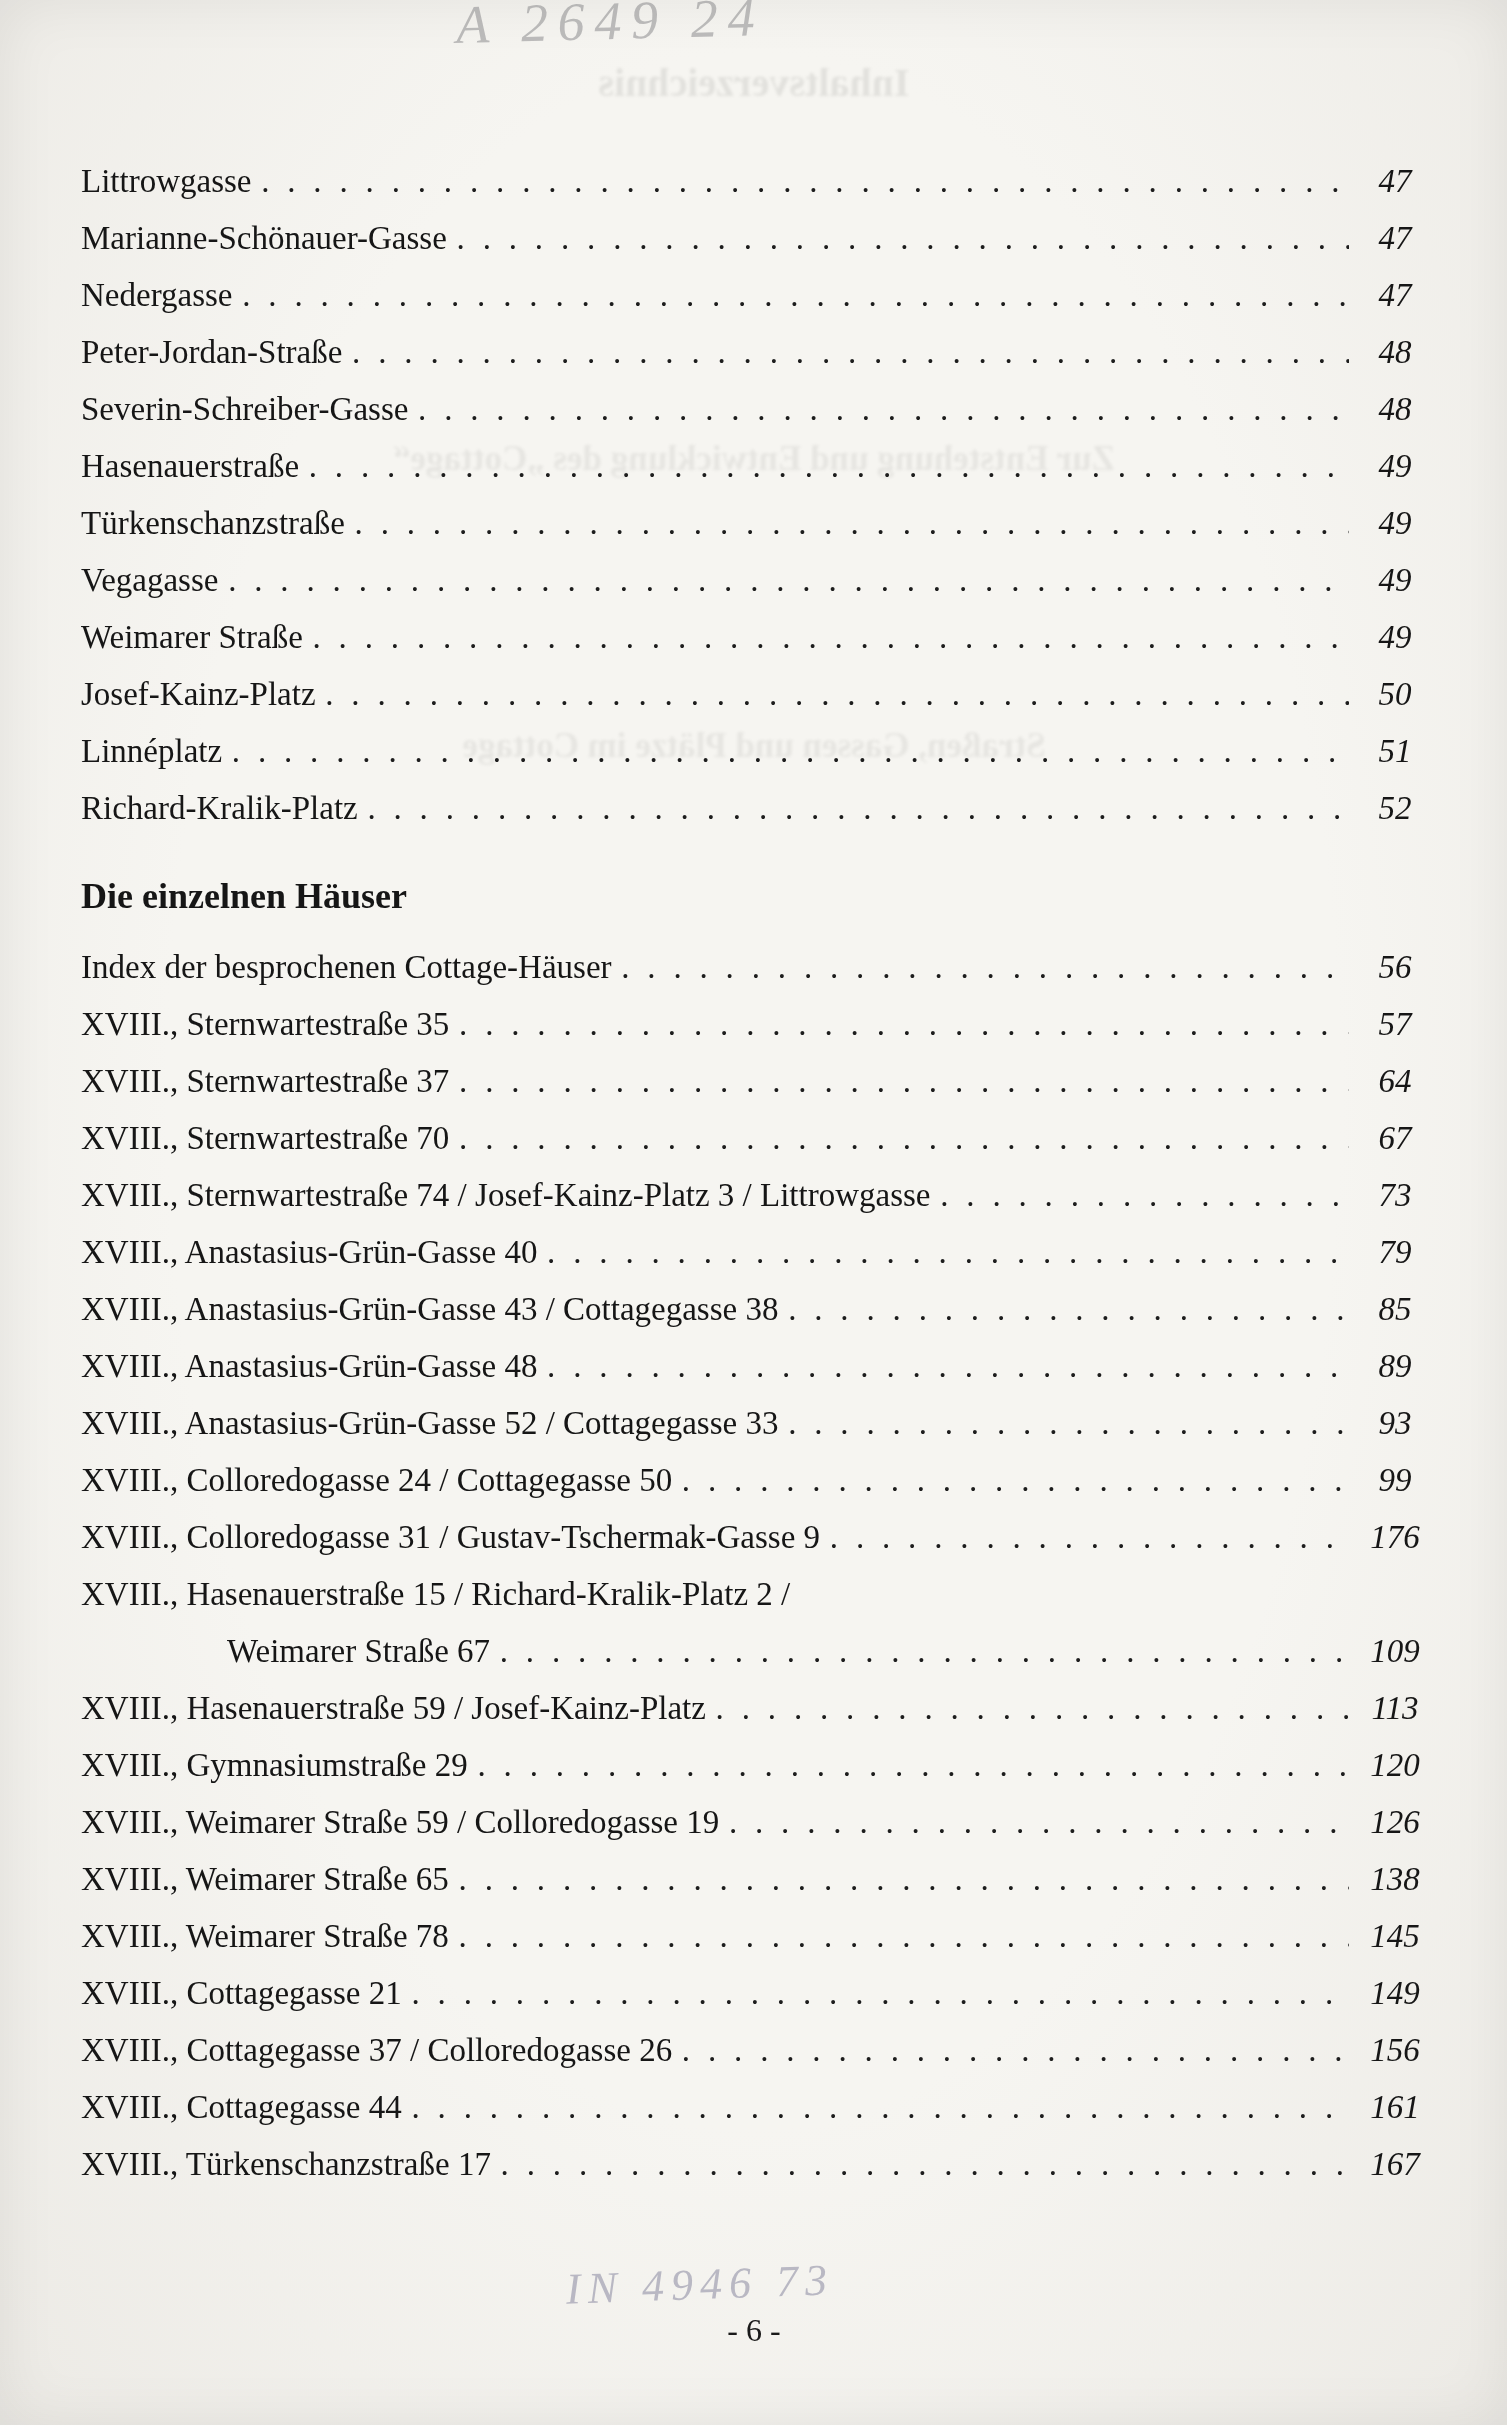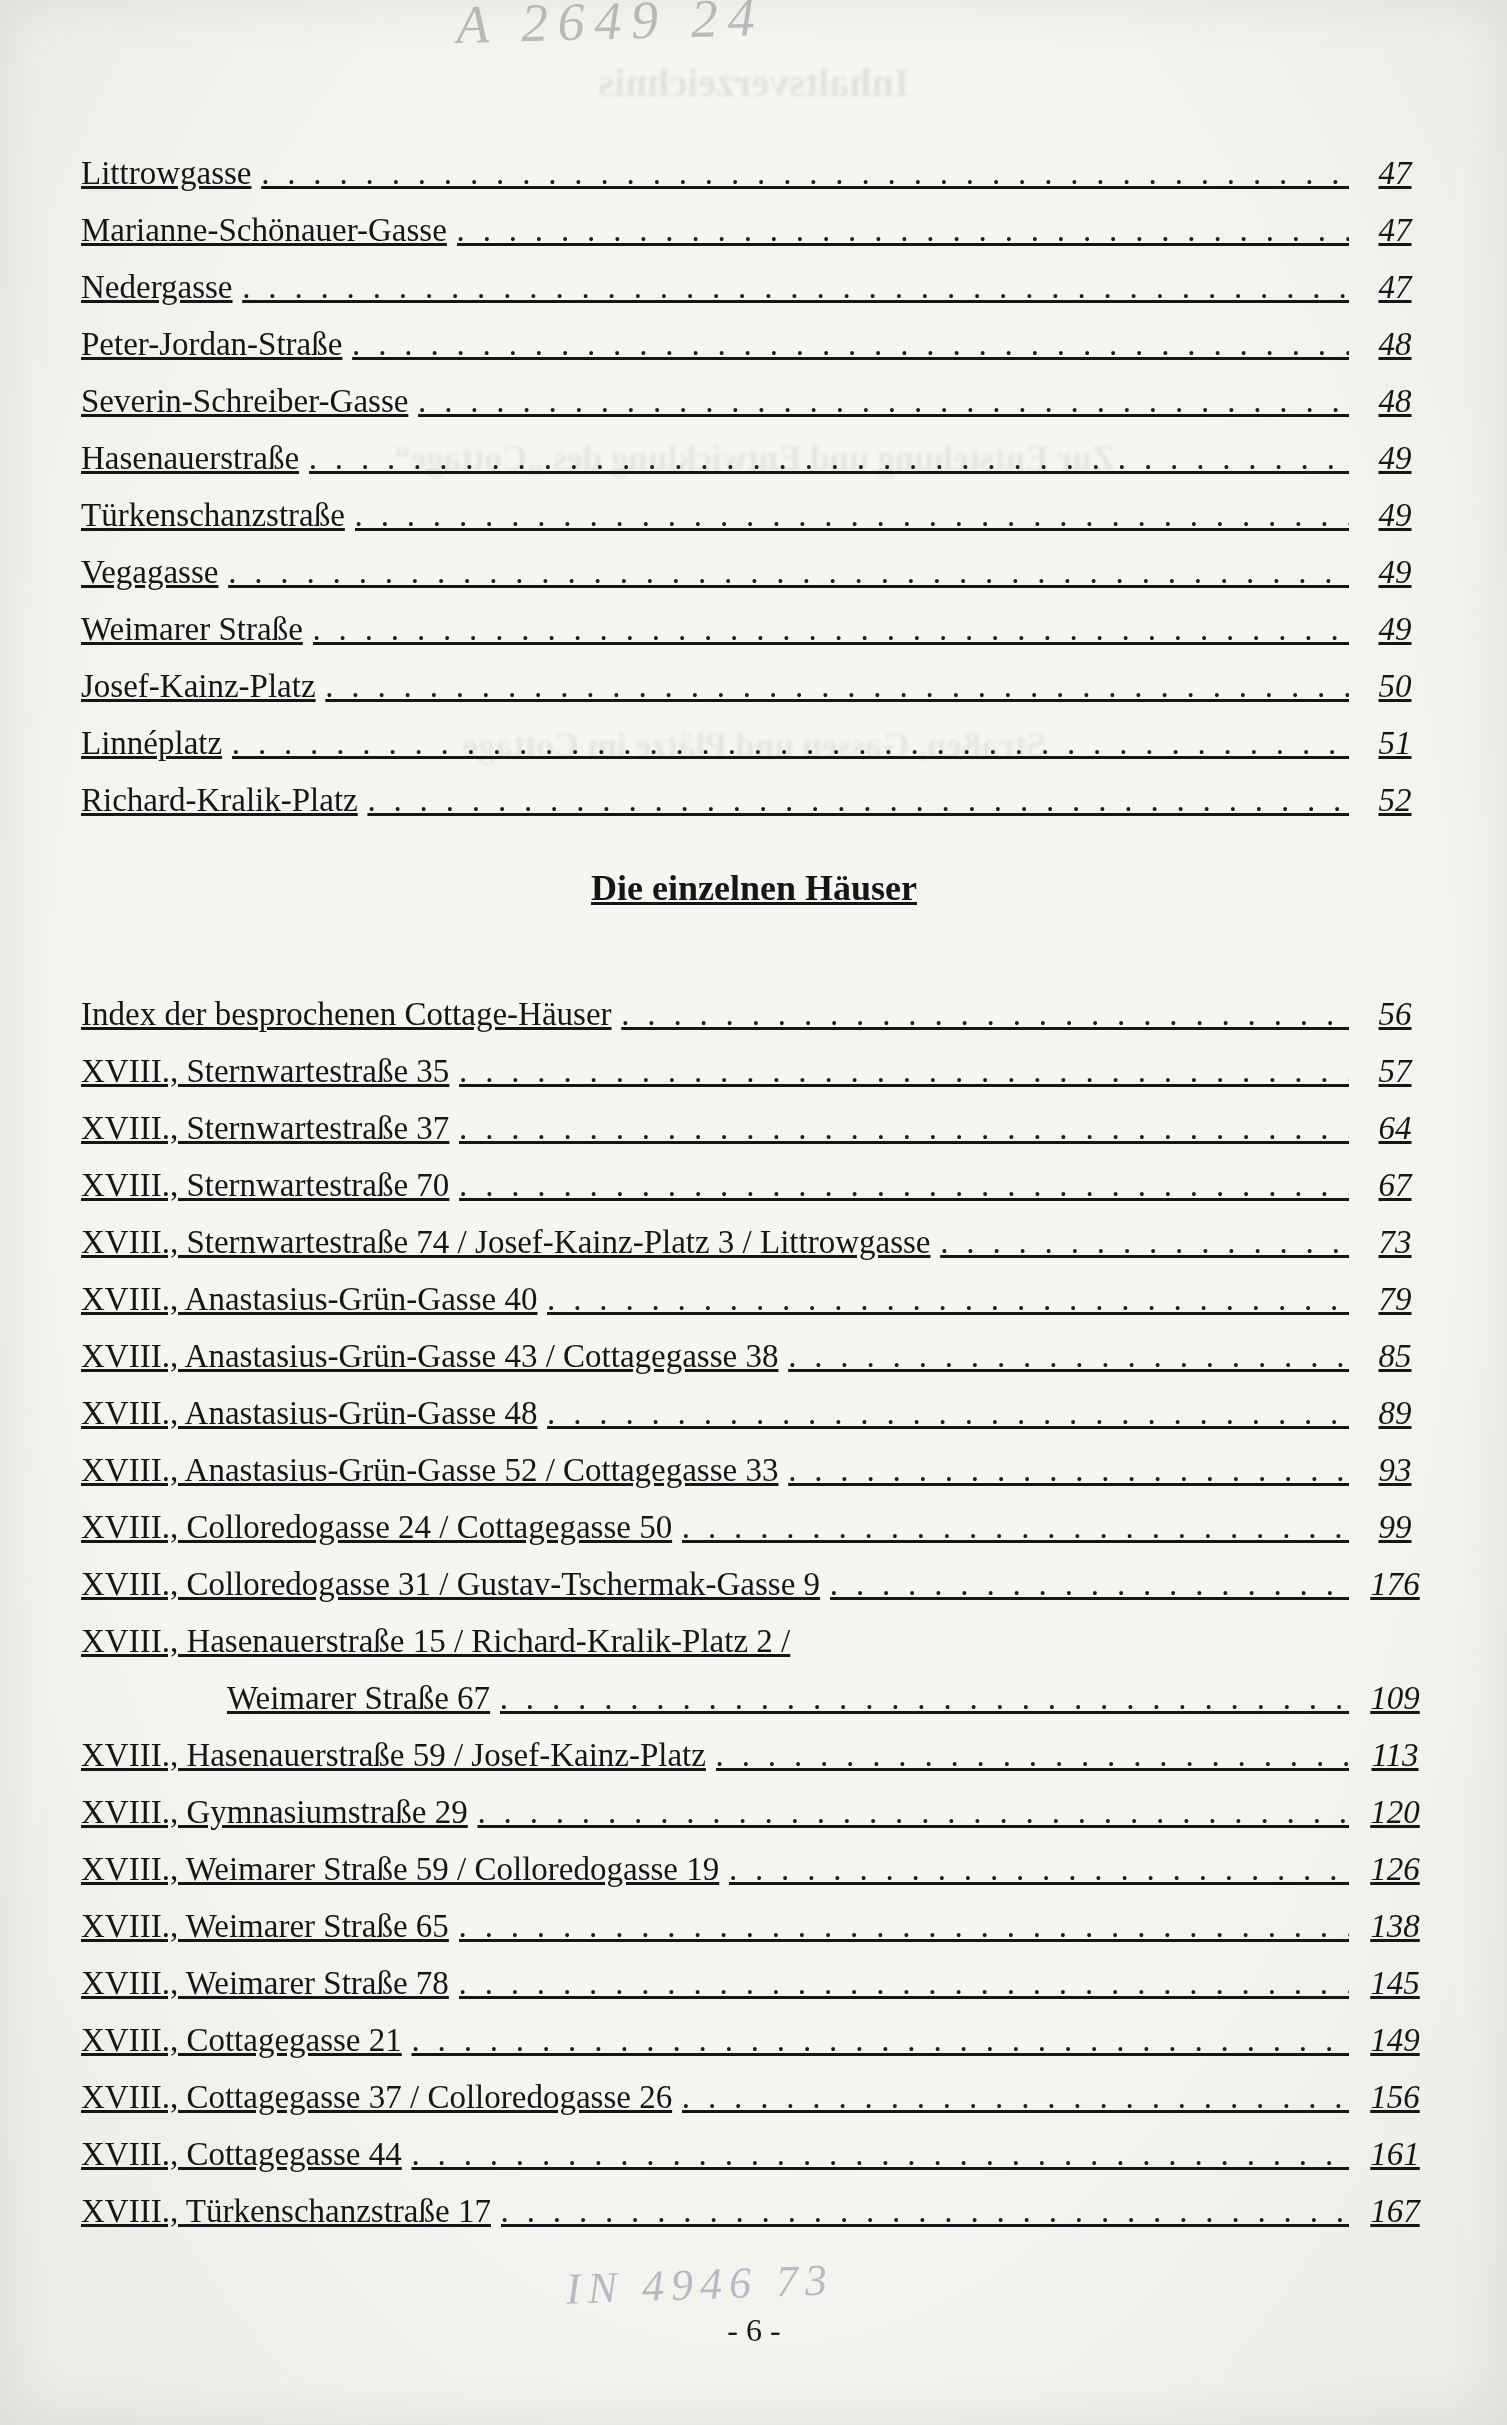--- a/index.html
+++ b/index.html
@@ -14,22 +14,21 @@
     background: radial-gradient(ellipse at 50% 45%, #f6f5f1 55%, #eceae5 100%);
     box-shadow: inset 0 0 62px rgba(0,0,0,0.07);
     font-family: "Liberation Serif", serif;
     color: #161616;
   }
 
   .content {
     position: absolute;
     left: 81px;
     right: 81px;
-    top: 145px;
-    text-decoration: underline;
+    top: 153px;
   }
 
   .toc-row {
     display: flex;
     align-items: baseline;
     line-height: 57px;
     font-size: 33px;
     white-space: nowrap;
   }
   .toc-row .label {
@@ -49,25 +48,24 @@
   .toc-row .pg {
     font-style: italic;
     min-width: 64px;
     text-align: center;
   }
   .toc-row-cont {
     padding-left: 146px;
   }
 
   .section-heading {
-    text-align: center;
     font-weight: bold;
     font-size: 36px;
     line-height: 41px;
-    margin: 39px 0 77px 0;
+    margin: 39px 0 22px 0;
   }
 
   .page-footer {
     position: absolute;
     left: 0;
     right: 0;
     top: 2312px;
     text-align: center;
     font-size: 32px;
     color: #1a1a1a;

